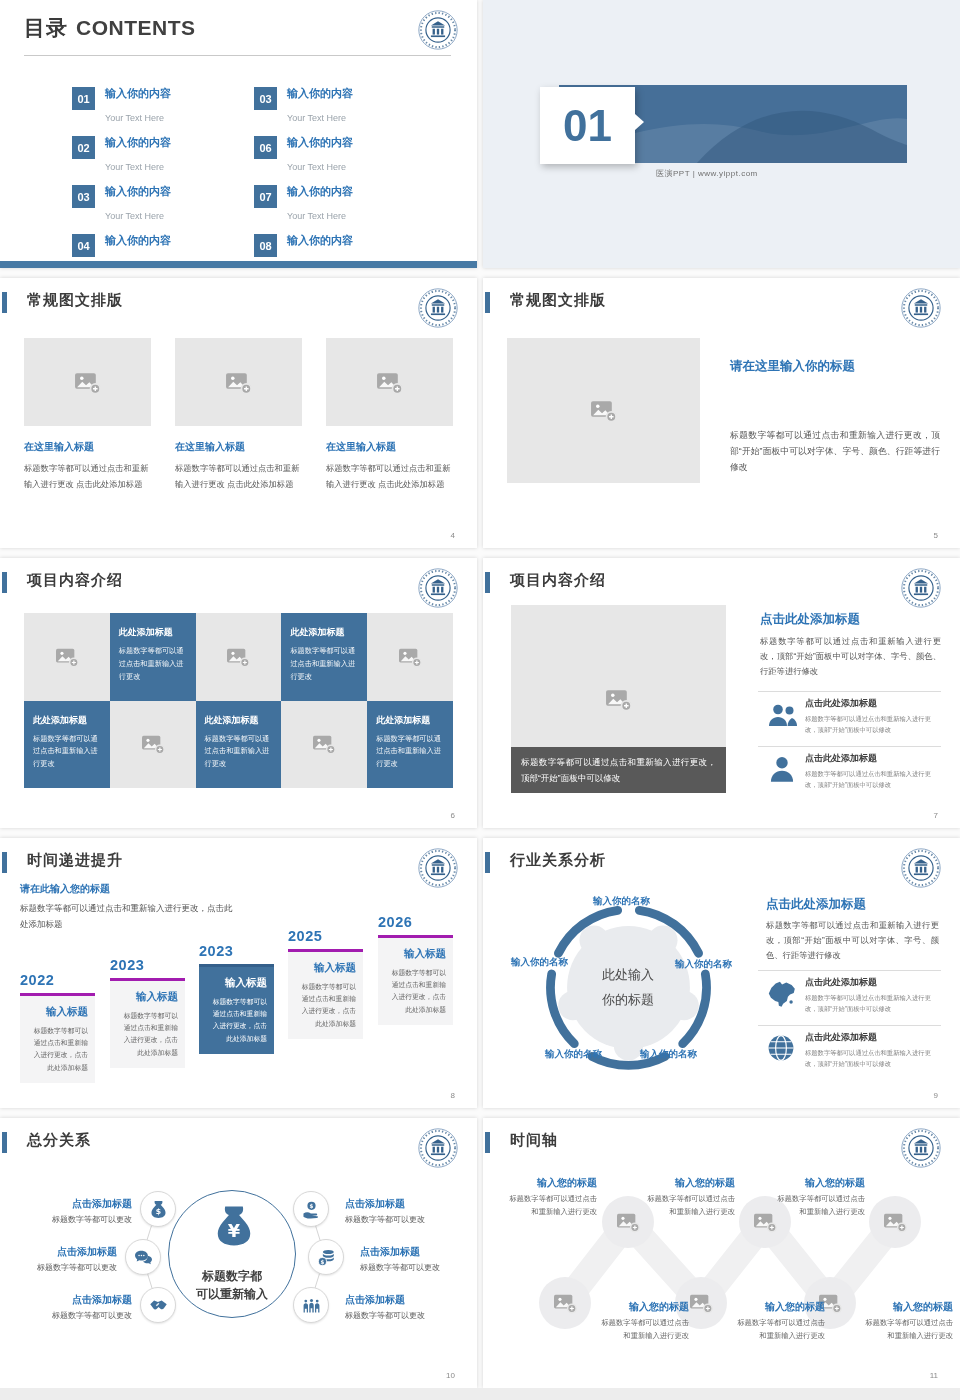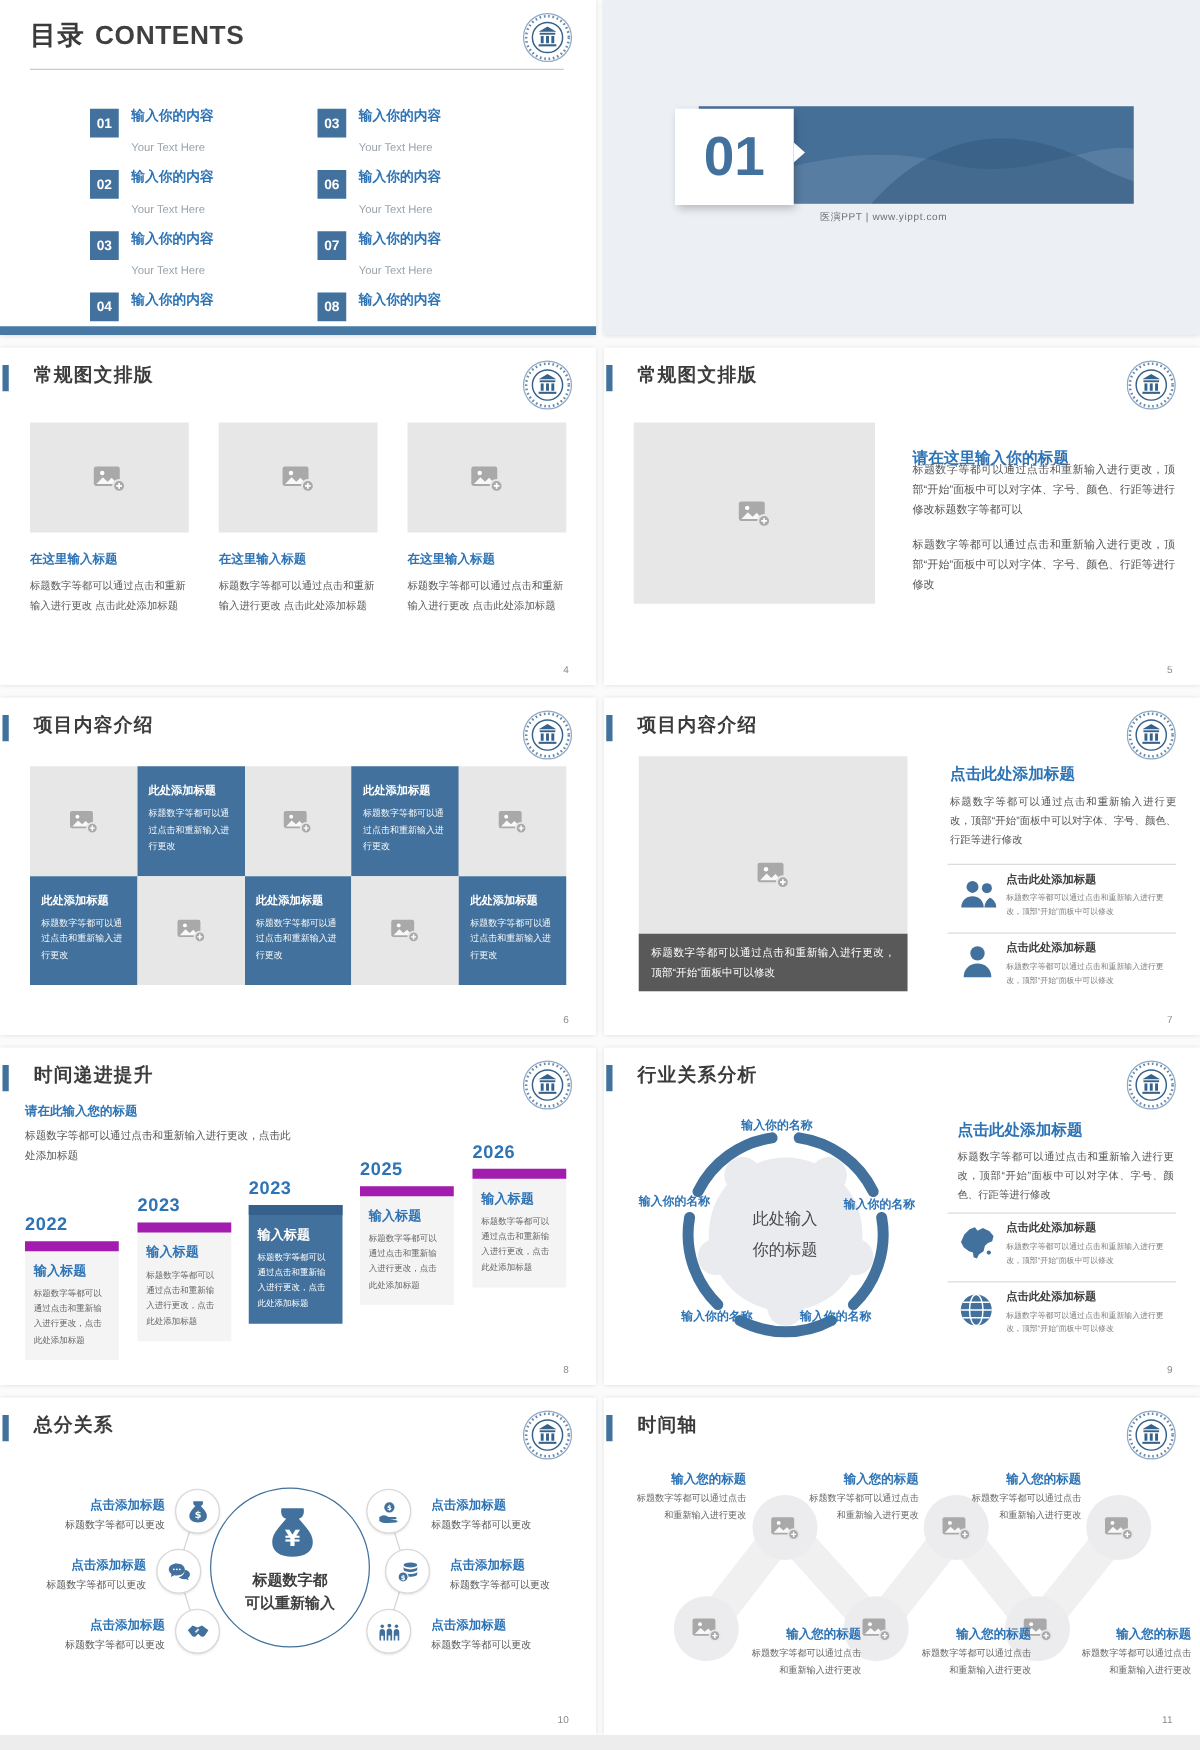--- a/index.html
+++ b/index.html
@@ -59,35 +59,35 @@
   .i-div{position:absolute;left:275px;right:19px;border-top:1px solid #dcdcdc;}
   .i-ic{position:absolute;width:32px;height:30px;color:#41719c;}
   .i-ih{font-size:9px;font-weight:bold;color:#3f3f3f;}
   .i-ib{margin-top:3px;font-size:6.3px;color:#808080;line-height:1.8;}
   .i-itxt{position:absolute;width:138px;}
   
   .st-ih{position:absolute;left:20px;top:44px;font-size:10px;font-weight:bold;color:#2e74b5;}
   .st-ip{position:absolute;left:20px;top:62px;width:218px;font-size:8.5px;color:#555;line-height:1.9;}
   .st-col{position:absolute;width:75px;}
   .st-year{font-size:14.5px;font-weight:bold;color:#2e74b5;margin-bottom:5px;letter-spacing:.5px;}
-  .st-box{border-top:8px solid #a21caf;background:#f4f4f5;height:78px;padding:9px 7px 0;}
+  .st-box{border-top:3px solid #a21caf;background:#f4f4f5;height:78px;padding:9px 7px 0;text-align:right;}
   .st-bh{font-size:10.5px;font-weight:bold;color:#2e74b5;margin-bottom:6px;}
   .st-bp{font-size:6.8px;color:#666;line-height:1.8;}
   .st-col.hl .st-box{background:#41719c;border-top-color:#35608b;}
   .st-col.hl .st-bh,.st-col.hl .st-bp{color:#fff;}
   
   .r-gear{position:absolute;left:48px;top:52px;width:195px;height:195px;}
   .r-center{position:absolute;left:95px;top:125px;width:100px;text-align:center;font-size:13px;color:#4a4a4a;line-height:1.9;}
   .r-node{position:absolute;width:72px;text-align:left;font-size:9.5px;font-weight:bold;color:#2e74b5;line-height:1.35;}
   .r-h{position:absolute;left:283px;top:58px;font-size:12.5px;font-weight:bold;color:#2e74b5;white-space:nowrap;}
   .r-p{position:absolute;left:283px;top:80px;width:173px;font-size:8.3px;color:#555;line-height:1.8;text-align:justify;}
   
   .h-big{position:absolute;left:168px;top:72px;width:128px;height:128px;border:1.5px solid #41719c;border-radius:50%;background:#fff;box-sizing:border-box;}
   .h-bag{position:absolute;left:212px;top:86px;width:44px;height:44px;color:#41719c;}
-  .h-ct{position:absolute;left:168px;width:128px;text-align:center;font-size:12px;font-weight:bold;color:#3f3f3f;}
+  .h-ct{position:absolute;left:168px;width:128px;text-align:center;font-size:12px;font-weight:bold;color:#3f3f3f;margin-top:12px;}
   .h-dot{position:absolute;width:34px;height:34px;border:1px solid #d8d8d8;border-radius:50%;background:#fff;box-shadow:0 1px 2px rgba(0,0,0,.1);display:flex;align-items:center;justify-content:center;}
   .h-dot svg{width:19px;height:19px;color:#41719c;}
   .h-lab{position:absolute;width:102px;}
   .h-lab .hh{font-size:10px;font-weight:bold;color:#2e74b5;}
   .h-lab .hp{font-size:8px;color:#595959;margin-top:3px;}
   .tr{text-align:right;}
   
   .z-dot{position:absolute;width:52px;height:52px;border-radius:50%;background:#ececee;display:flex;align-items:center;justify-content:center;}
   .z-dot svg{width:24px;height:22px;}
   .z-lab{position:absolute;width:92px;text-align:right;}
@@ -307,21 +307,20 @@
     <span class="stitle">常规图文排版</span>
     <svg class="slogo">
           <use href="#logo-badge"></use>
         </svg>
     <div class="ph l1-ph">
           <svg>
             <use href="#img-ph"></use>
           </svg>
         </div>
     <div class="l1-h">请在这里输入你的标题</div>
-    <div class="l1-p" style="top:90px">标题数字等都可以通过点击和重新输入进行更改，顶部“开始”面板中可以对字体、字号、颜色、行距等进行修改标题数字等都可以</div>
     <div class="l1-p" style="top:150px">标题数字等都可以通过点击和重新输入进行更改，顶部“开始”面板中可以对字体、字号、颜色、行距等进行修改</div>
     <div class="pagenum">5</div>
   </div>
 
   <div class="slide">
     <span class="accent"></span>
     <span class="stitle">项目内容介绍</span>
     <svg class="slogo">
           <use href="#logo-badge"></use>
         </svg>

